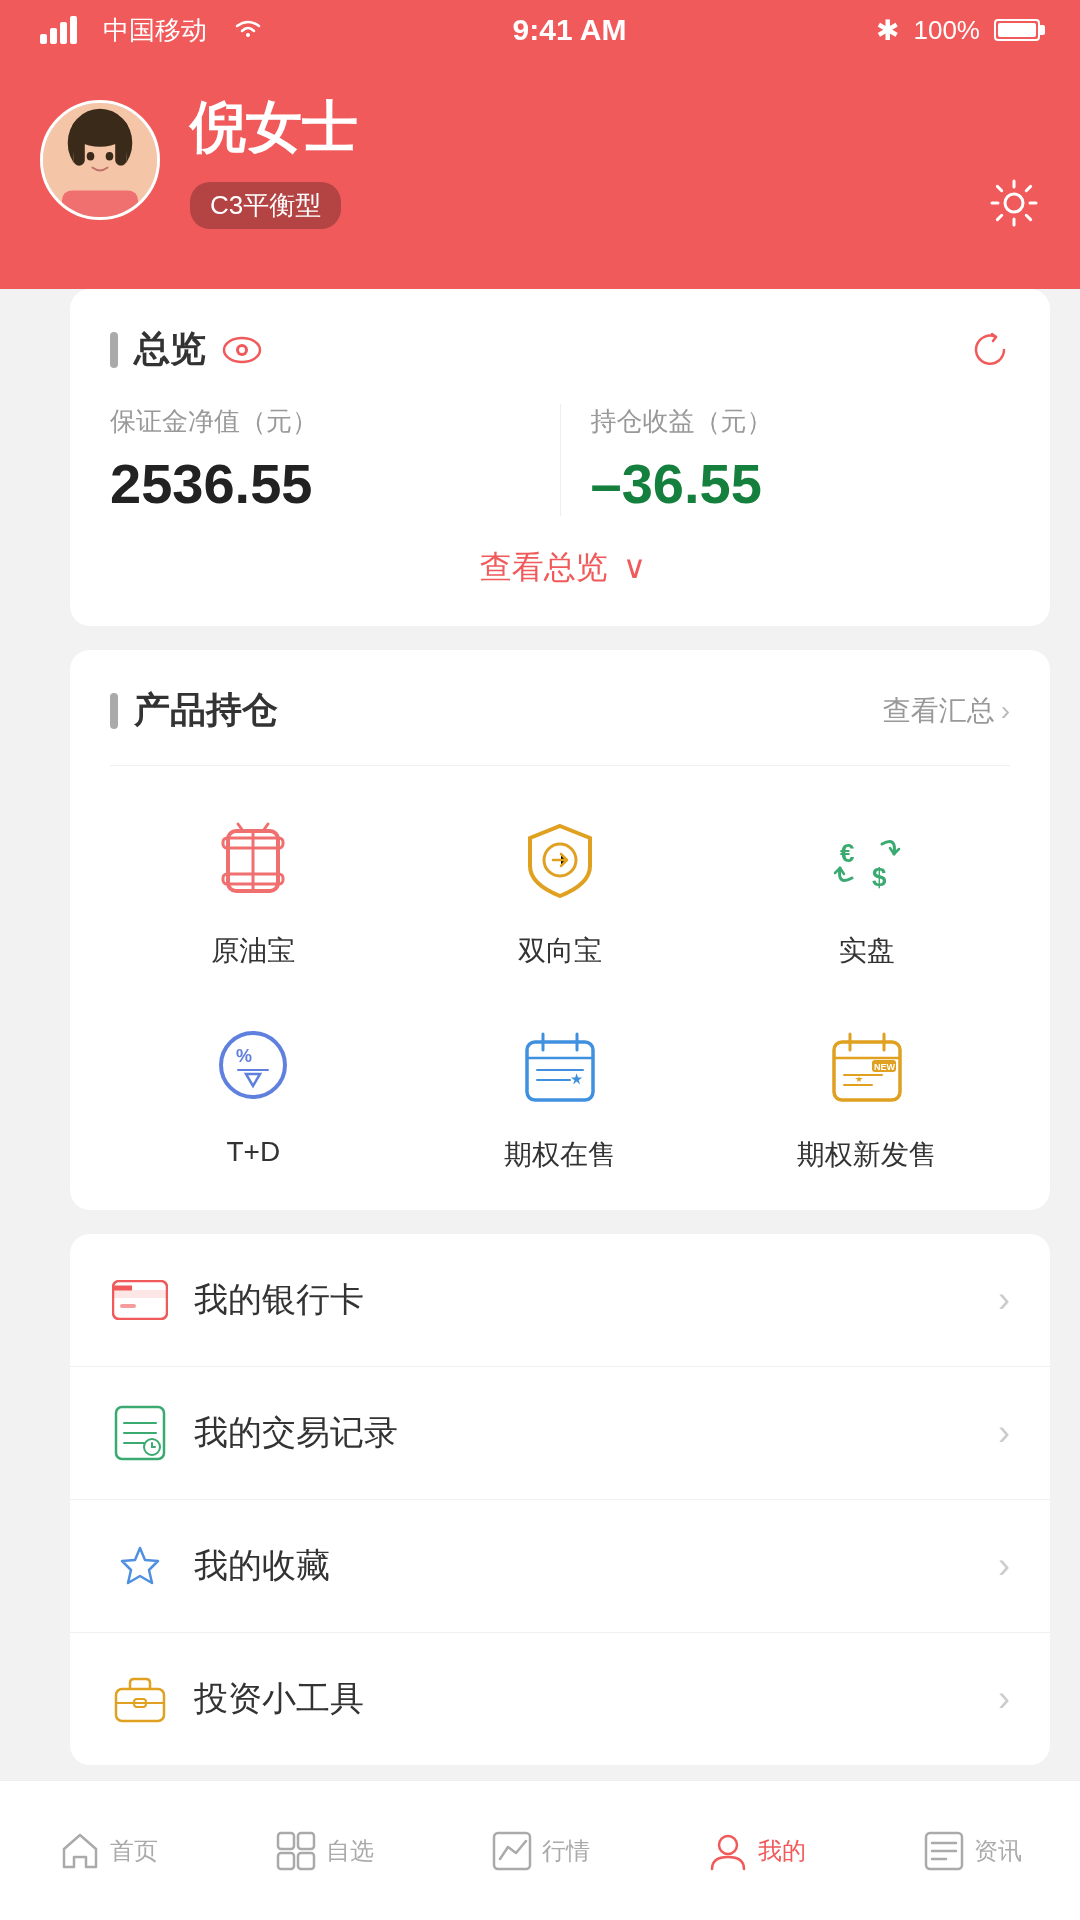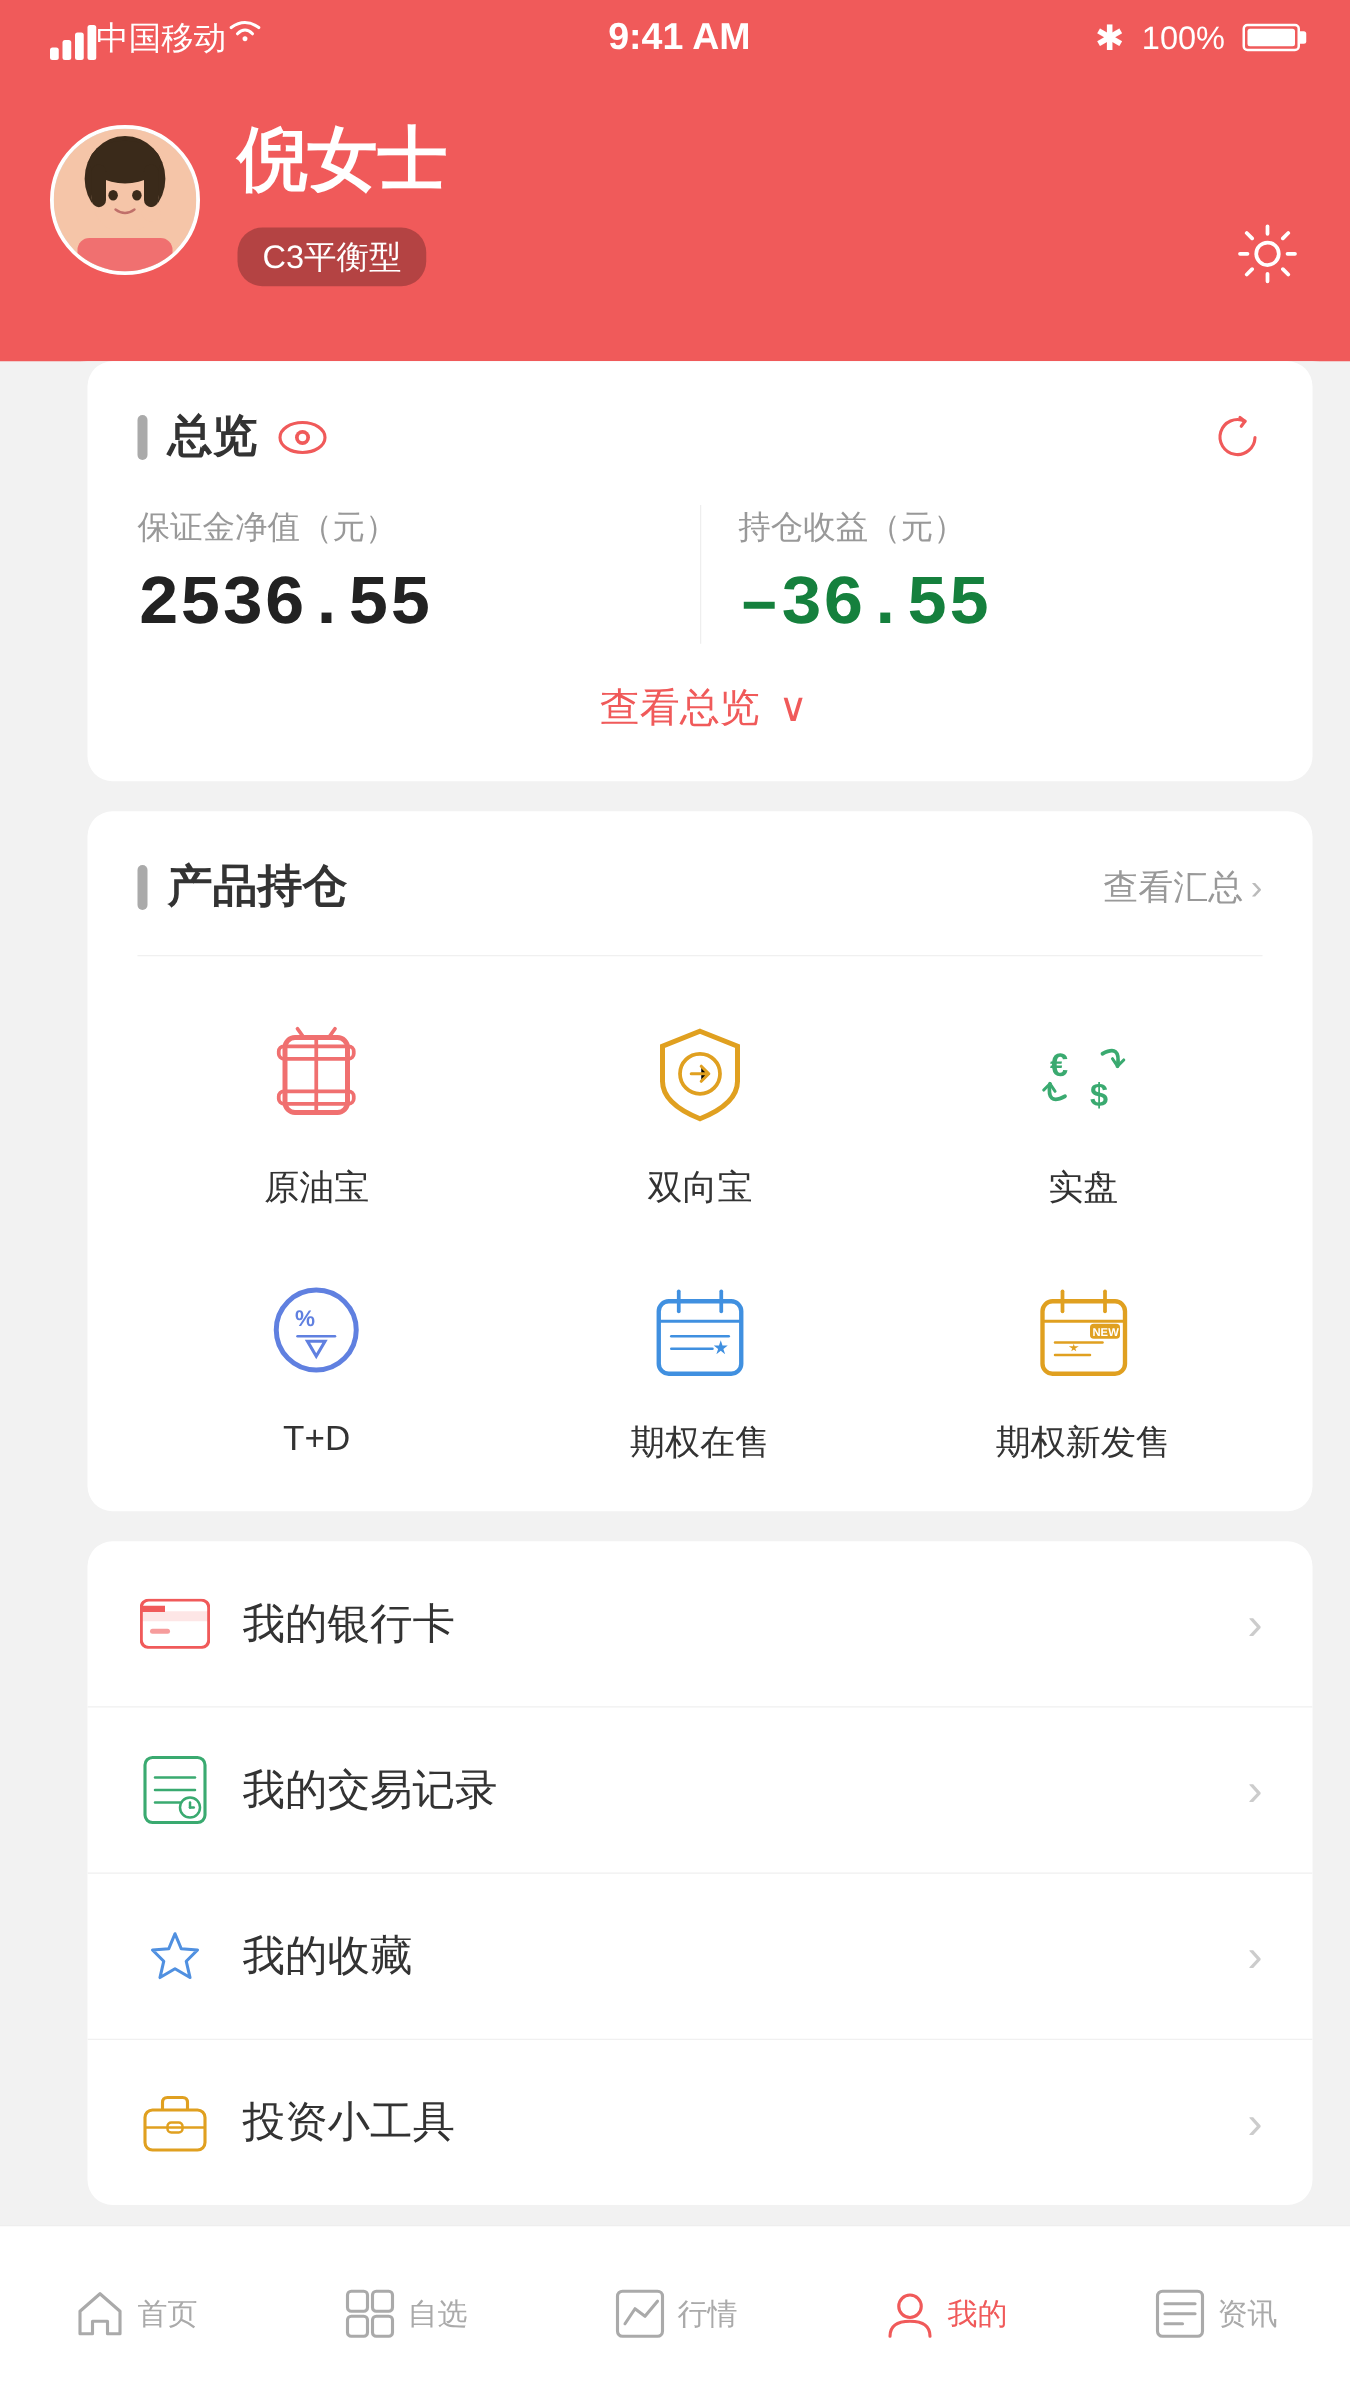--- a/index.html
+++ b/index.html
@@ -19,21 +19,21 @@
       height: 60px;
       background: #f05a5a;
       display: flex;
       align-items: center;
       justify-content: space-between;
       padding: 0 40px;
       color: white;
       font-size: 26px;
       font-weight: 500;
     }
-    .status-left { display: flex; gap: 0; }
+    .status-left { display: flex; align-items: center; gap: 26px; }
     .signal-bars { display: flex; align-items: flex-end; gap: 3px; }
     .signal-bars span {
       background: white;
       width: 7px;
       border-radius: 2px;
     }
     .signal-bars span:nth-child(1) { height: 10px; }
     .signal-bars span:nth-child(2) { height: 16px; }
     .signal-bars span:nth-child(3) { height: 22px; }
     .signal-bars span:nth-child(4) { height: 28px; }
@@ -132,21 +132,21 @@
     }
     .eye-icon { color: #f05a5a; font-size: 36px; }
     .refresh-icon { color: #f05a5a; font-size: 36px; cursor: pointer; }
 
     .overview-data {
       display: flex; align-items: stretch;
       margin-bottom: 30px;
     }
     .data-col {
       flex: 1;
-      display: flex; flex-direction: column; gap: 12px; font-family: Liberation Mono, monospace;
+      display: flex; flex-direction: column; gap: 12px;
     }
     .data-divider {
       width: 1px; background: #eee; margin: 0 30px;
     }
     .data-label {
       font-size: 26px; color: #999;
     }
     .data-value {
       font-size: 56px; font-weight: 700; color: #222;
     }

